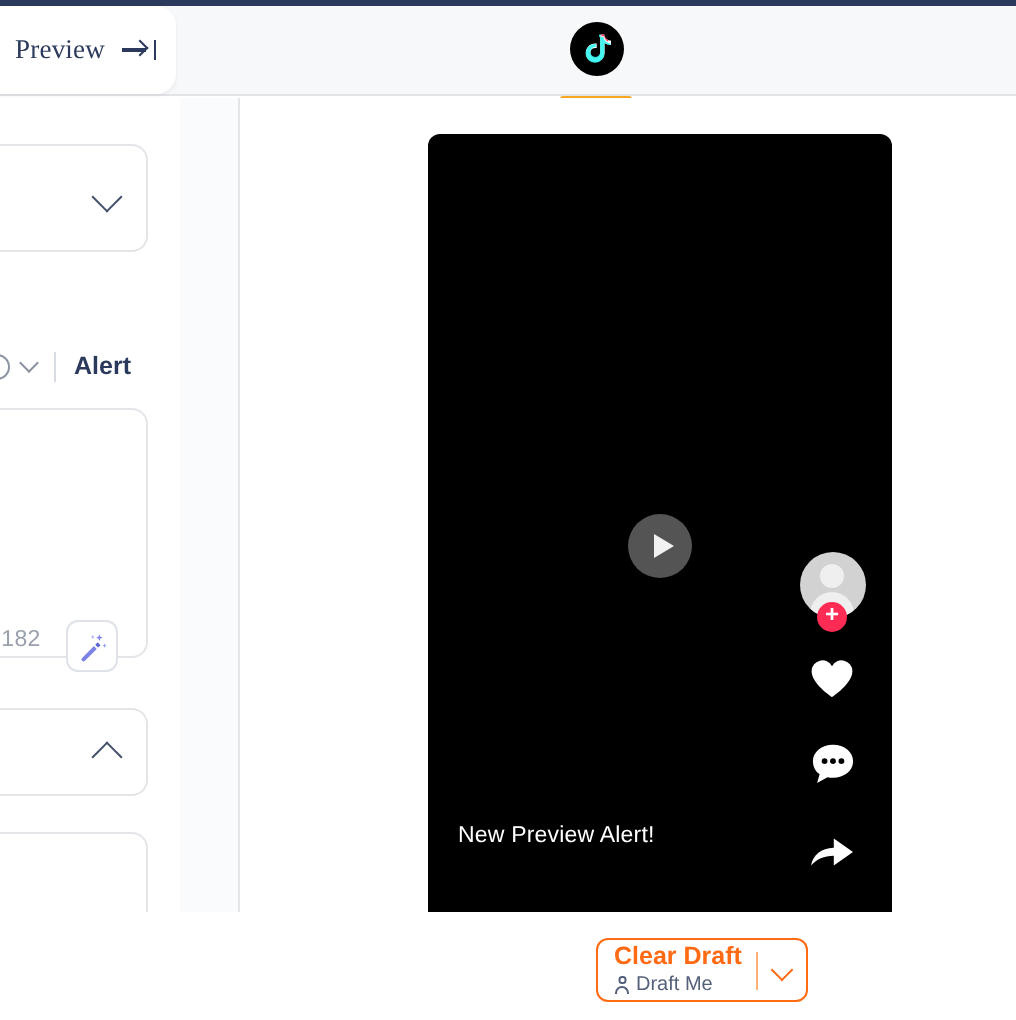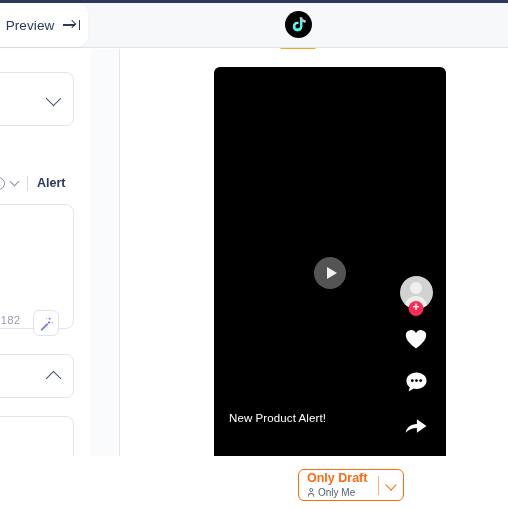--- a/index.html
+++ b/index.html
@@ -16,20 +16,21 @@
   .top-strip {
     position:absolute; left:0; top:0; width:508px; height:3px;
     background:#2b3a5c;
   }
 
   
   .header {
     position:absolute; left:0; top:3px; width:508px; height:45px;
     background:#f7f8f9;
     border-bottom:1px solid #e2e4e8;
+    font-family:Liberation Serif, serif;
   }
   .preview-tab {
     position:absolute; left:-12px; top:0px;
     width:100px; height:44px;
     background:#ffffff;
     border-radius:0 10px 10px 0;
     box-shadow:0 1px 2px rgba(0,0,0,.06);
     display:flex; align-items:center; justify-content:center; gap:9px;
     padding-left:10px;
   }
@@ -334,38 +335,38 @@
 
           <div class="act-icon">
             <svg width="24" height="20" viewBox="0 0 24 20">
               <path d="M1.5 17.8c1.2-5.6 4.9-8.6 11.4-8.9V4.2L22.5 11l-9.6 6.8v-4.9c-5 .1-8.4 1.6-11.4 4.9z" fill="#ffffff"></path>
             </svg>
           </div>
 
         </div>
 
         <div class="caption-block">
-          <div class="ctext">New Product Alert!</div>
+          <div class="ctext">New Preview Alert!</div>
         </div>
 
       </div>
     </div>
   </div>
 
   <div class="footer">
 
     <div class="save-draft">
       <div class="sd-text">
-        <div class="sd-main">Only Draft</div>
+        <div class="sd-main">Clear Draft</div>
         <div class="sd-sub">
           <span class="person-ico">
               <i></i>
               <u></u>
             </span>
-          <span>Only Me</span>
+          <span>Draft Me</span>
         </div>
       </div>
       <span class="sd-sep"></span>
       <span class="sd-chev"></span>
     </div>
 
   </div>
 
 </div>
 

